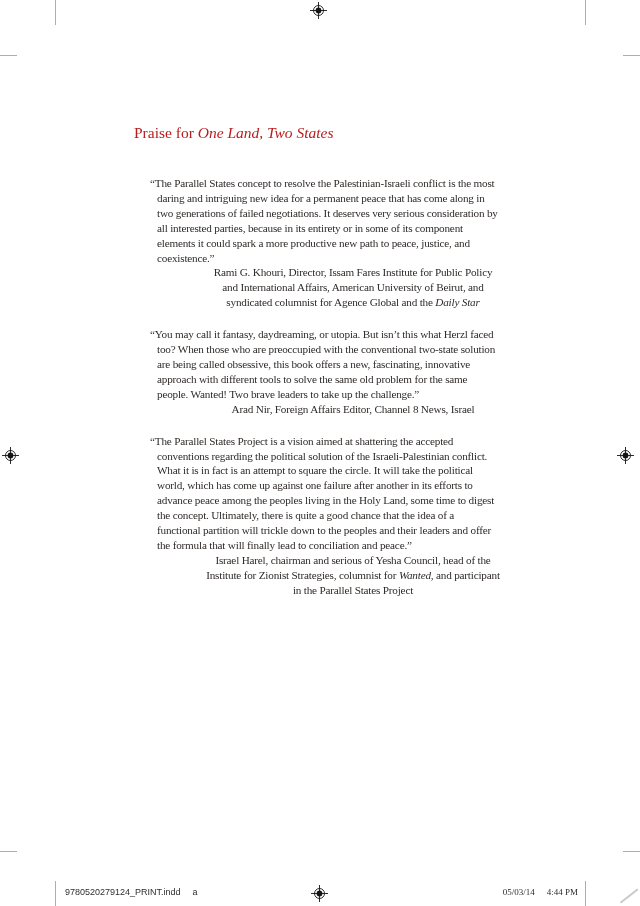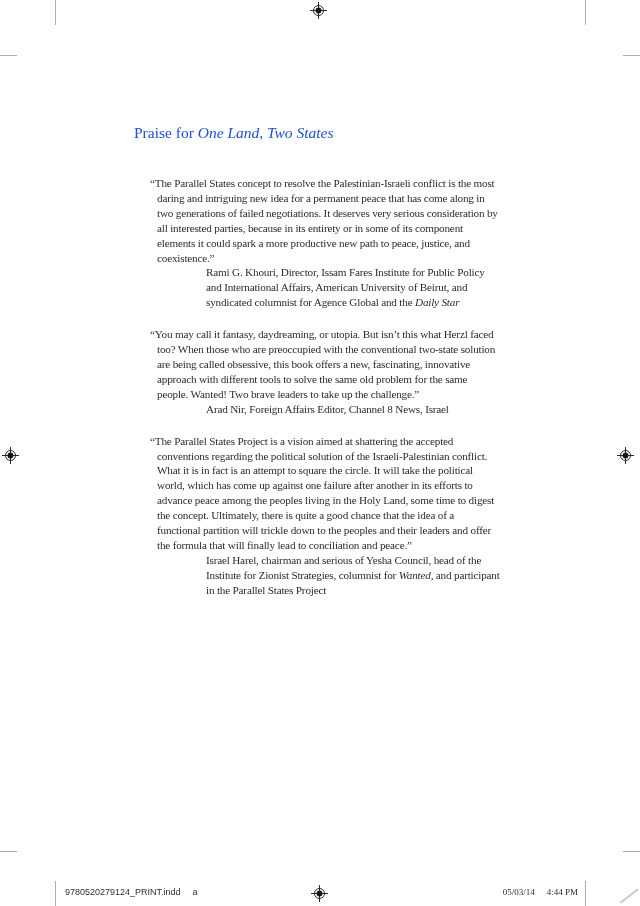--- a/index.html
+++ b/index.html
@@ -23,35 +23,35 @@
   .regmark { position: absolute; width: 17px; height: 17px; color: #141414; }
   .regmark svg { display: block; width: 100%; height: 100%; }
 
   
   .content { position: absolute; left: 134px; top: 124px; width: 382px; }
   .page-title {
     margin: 0 0 34px 0;
     font-size: 15.5px;
     font-weight: normal;
     line-height: 18px;
-    color: #1d4ed8;
+    color: #b91c1c;
   }
   .quote-block { margin: 16px; }
   .quote-text {
     margin: 0;
     padding-left: 7px;
     text-indent: -7px;
     font-size: 11.2px;
     line-height: 14.9px;
     letter-spacing: -0.2px;
   }
   .attribution {
     margin: 0 0 17px 0;
     padding-left: 56px;
-    text-align: left;
+    text-align: center;
     font-size: 11.2px;
     line-height: 14.9px;
     letter-spacing: -0.2px;
   }
 
   
   .slug {
     position: absolute;
     top: 887px;
     font-family: "Liberation Sans", "DejaVu Sans", sans-serif;

